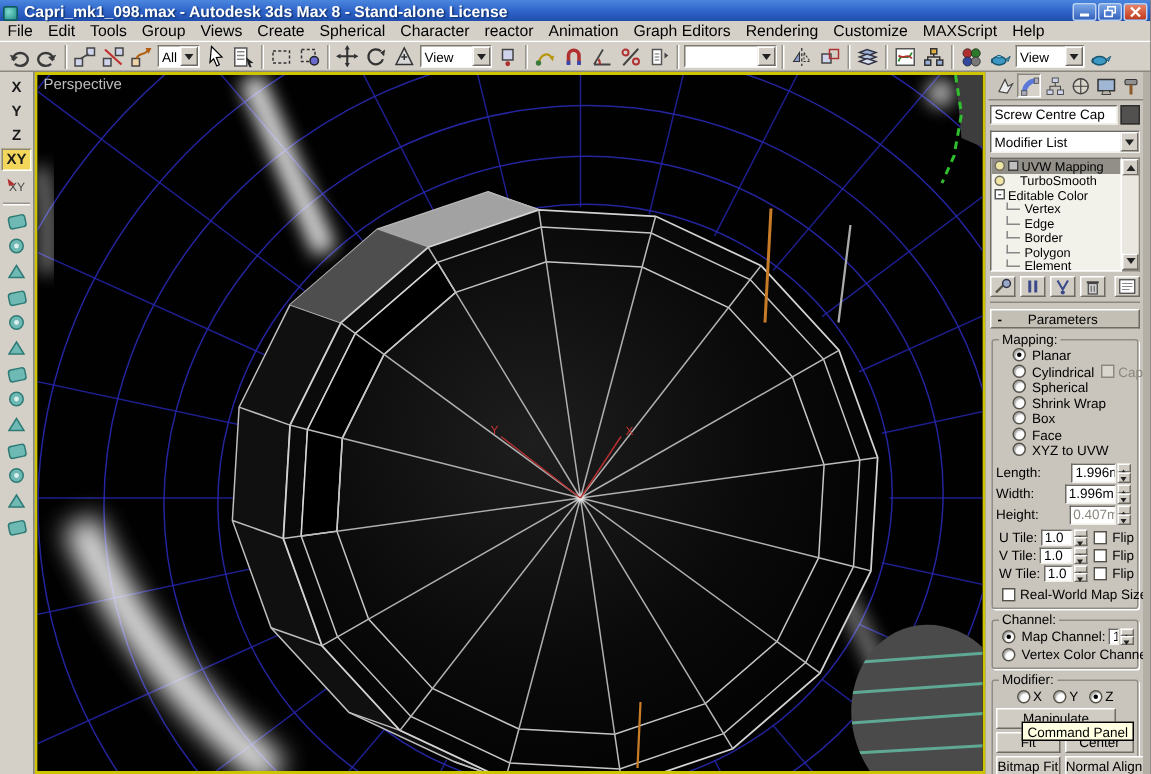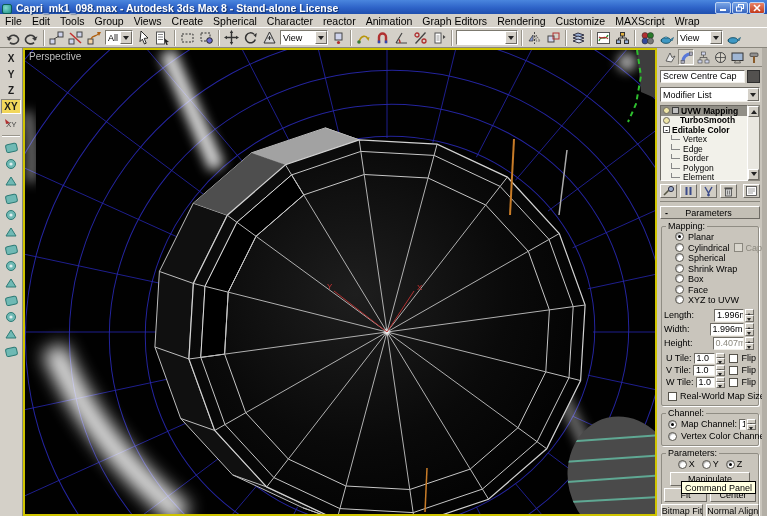--- a/index.html
+++ b/index.html
@@ -41,21 +41,21 @@
 .cp-tab.sel{border:1px solid;border-color:#8a877e #fff #fff #8a877e;background:#D6D2C9}
 .name-row{display:flex;align-items:center;gap:2px;padding:3px 7px 2px 1px}
 .tf{background:#fff;border:1px solid;border-color:#6e6b64 #f2f0ea #f2f0ea #6e6b64;height:13px;line-height:11px;padding-left:2px;overflow:hidden;white-space:nowrap}
 .name-field{flex:1}
 .swatch{width:13px;height:13px;background:#53514F;border:1px solid #2e2e2e;flex:0 0 auto}
 .combo{display:flex;height:15px;margin:2px 7px 3px 1px;background:#fff;border:1px solid;border-color:#6e6b64 #f2f0ea #f2f0ea #6e6b64;align-items:center}
 .combo .txt{flex:1;padding-left:2px}
 .stackbox{display:flex;margin:0 7px 0 1px;height:76px}
 .stacklist{flex:1;background:#F2F1EA;border:1px solid;border-color:#6e6b64 #fff #fff #6e6b64;overflow:hidden}
 .srow{height:9.5px;display:flex;align-items:center;font-size:8.5px;padding-left:2px;white-space:nowrap;overflow:hidden}
-.srow.bold{font-weight:bold}
+.srow.bold{font-weight:normal}
 .srow.sel{background:#918F87}
 .bulb{width:7px;height:7px;border-radius:50%;background:#EFE6A6;border:1px solid #6e6a5e;margin-right:2px;flex:0 0 auto}
 .gizmo-ic{width:7px;height:7px;background:#BFBFBF;border:1px solid #3e3e3e;margin-right:2px;flex:0 0 auto}
 .expand{width:7px;height:7px;border:1px solid #555;background:#fff;font-size:8px;line-height:5px;text-align:center;margin-right:2px;flex:0 0 auto}
 .tree{width:9px;height:6px;border-left:1px solid #888;border-bottom:1px solid #888;margin:0 3px 4px 8px;flex:0 0 auto}
 .vsb{width:12px;display:flex;flex-direction:column;background:#D4D0C8;border:1px solid #8a877e;border-left:none}
 .sa{height:11px;border:1px solid;border-color:#fff #6e6b64 #6e6b64 #fff;background:#D2CEC5;display:flex;align-items:center;justify-content:center}
 .track{flex:1;background:#E9E7E0}
 .tri-u{width:0;height:0;border:3px solid transparent;border-bottom:4px solid #222;margin-bottom:2px}
 .tri-d{width:0;height:0;border:3px solid transparent;border-top:4px solid #222;margin-top:2px}
@@ -78,21 +78,21 @@
 .frow .tf{width:40px}
 .spin{width:9px;height:13px;display:flex;flex-direction:column;margin-left:1px;flex:0 0 auto}
 .sbtn{flex:1;border:1px solid;border-color:#fff #6e6b64 #6e6b64 #fff;background:#D0CCC3;position:relative}
 .sbtn.up::after{content:"";position:absolute;left:1px;top:1px;border:2.5px solid transparent;border-bottom:3px solid #222}
 .sbtn.dn::after{content:"";position:absolute;left:1px;top:2px;border:2.5px solid transparent;border-top:3px solid #222}
 .trow{display:flex;align-items:center;height:11px;margin:1px 0 1px 2px;white-space:nowrap}
 .trow .lbl{width:29px;margin-right:2px}
 .trow .tf{width:30px;height:11px;line-height:9px}
 .flipw{display:flex;align-items:center;margin-left:4px}
 .btn{border:1px solid;border-color:#fff #6e6b64 #6e6b64 #fff;background:#D0CCC3;display:flex;align-items:center;justify-content:center;height:14px;font-size:9px;white-space:nowrap}
-.btn-row{display:flex;gap:3px;justify-content:center;margin:2px 0}
+.btn-row{display:flex;gap:3px;margin:2px 0}
 .axes-row{display:flex;align-items:center;justify-content:center;gap:7px;height:11px;margin:1px 0 2px}
 .axpair{display:flex;align-items:center}
 .axpair .radio{margin-right:2px}
 .tooltip{position:absolute;left:681px;top:481px;background:#FFFFE1;border:1px solid #000;font-size:9px;padding:0 3px;height:13px;line-height:12px;z-index:60;white-space:nowrap;color:#000}
 svg{display:block}
 </style>
 </head>
 <body>
 <div class="screen">
 
@@ -126,21 +126,21 @@
   <span class="menu-item">Views</span>
   <span class="menu-item">Create</span>
   <span class="menu-item">Spherical</span>
   <span class="menu-item">Character</span>
   <span class="menu-item">reactor</span>
   <span class="menu-item">Animation</span>
   <span class="menu-item">Graph Editors</span>
   <span class="menu-item">Rendering</span>
   <span class="menu-item">Customize</span>
   <span class="menu-item">MAXScript</span>
-  <span class="menu-item">Wrap</span>
+  <span class="menu-item">Help</span>
 </div>
 
 <div class="toolbar">
   <span class="tb">
         <svg width="15" height="14">
           <path d="M3.5 9a5 4.3 0 1 1 1.4 2.6" fill="none" stroke="#3a3a3a" stroke-width="1.6"></path>
           <path d="M1.5 5.5 L4 10 L7 7 Z" fill="#3a3a3a"></path>
         </svg>
       </span>
   <span class="tb">
@@ -829,21 +829,21 @@
             <span class="sbtn dn"></span>
           </span>
         </div>
     <div class="trow">
           <span class="radio" style="margin-left:2px"></span>
           <span>Vertex Color Channel</span>
         </div>
   </div>
 
   <div class="grp">
-    <span class="grp-t">Parameters:</span>
+    <span class="grp-t">Modifier:</span>
     <div class="axes-row">
       <span class="axpair">
             <span class="radio"></span>
             <span>X</span>
           </span>
       <span class="axpair">
             <span class="radio"></span>
             <span>Y</span>
           </span>
       <span class="axpair">

